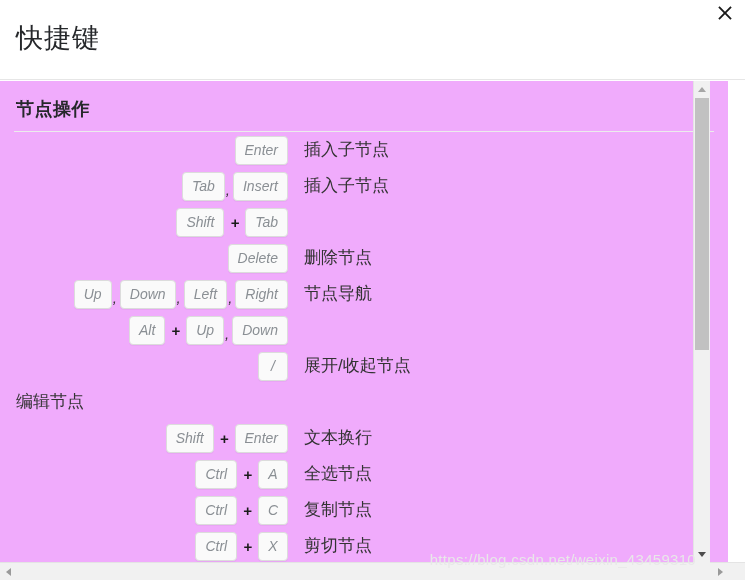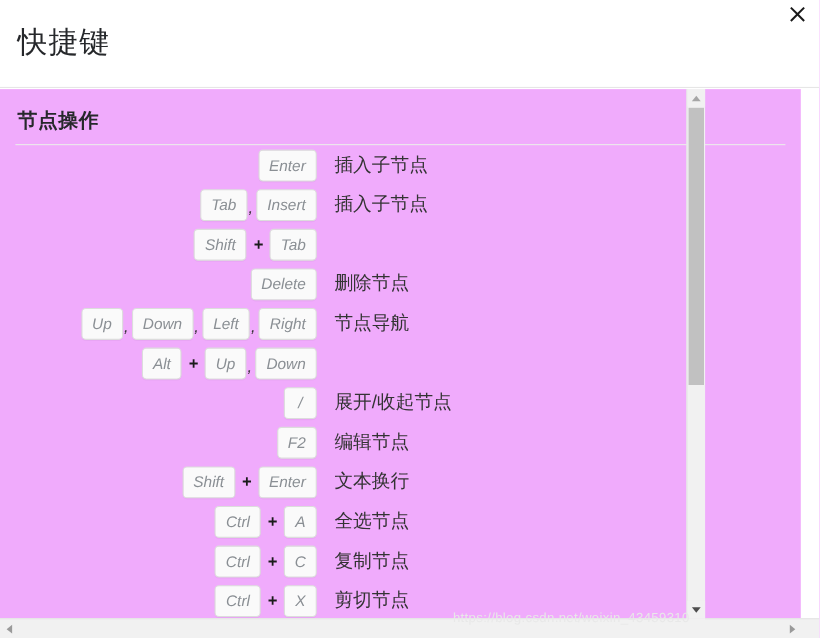--- a/index.html
+++ b/index.html
@@ -9,21 +9,21 @@
   body {
     width: 745px;
     height: 580px;
     overflow: hidden;
     background: #ffffff;
     font-family: "Liberation Sans", "DejaVu Sans", sans-serif;
     -webkit-font-smoothing: antialiased;
   }
   .dialog {
     position: relative;
-    width: 641px;
+    width: 710px;
     height: 580px;
     background: #ffffff;
     box-sizing: border-box;
   }
 
   
   .dialog-header {
     position: absolute;
     left: 0; top: 0;
     width: 745px;
@@ -233,21 +233,21 @@
     width: 17px;
     height: 18px;
     background: #f1f1f1;
   }
 
   
   .watermark {
     position: absolute;
     right: 14px;
     bottom: 12px;
-    font-size: 12px;
+    font-size: 15px;
     color: #e8e8e8;
     letter-spacing: 0.3px;
     white-space: nowrap;
     pointer-events: none;
     font-family: "Liberation Sans", "DejaVu Sans", sans-serif;
     margin-left: 40px;
   }
 </style>
 </head>
 <body>
@@ -318,23 +318,20 @@
               <span class="key">Down</span>
             </div>
           </li>
           <li class="shortcut-row">
             <div class="keys-cell">
               <span class="key">/</span>
             </div>
             <div class="desc-cell">展开/收起节点</div>
           </li>
           <li class="shortcut-row">
-            <div class="keys-cell">
-              <span class="key">F2</span>
-            </div>
             <div class="desc-cell">编辑节点</div>
           </li>
           <li class="shortcut-row">
             <div class="keys-cell">
               <span class="key">Shift</span>
               <span class="sep-plus">+</span>
               <span class="key">Enter</span>
             </div>
             <div class="desc-cell">文本换行</div>
           </li>

